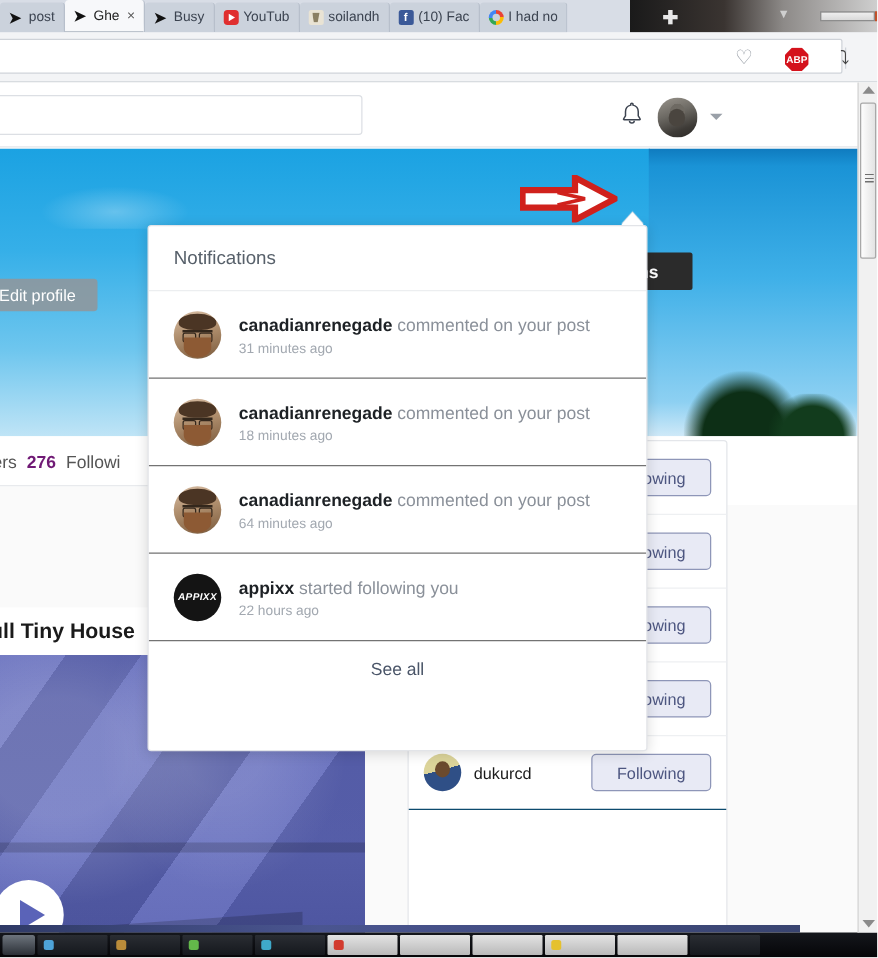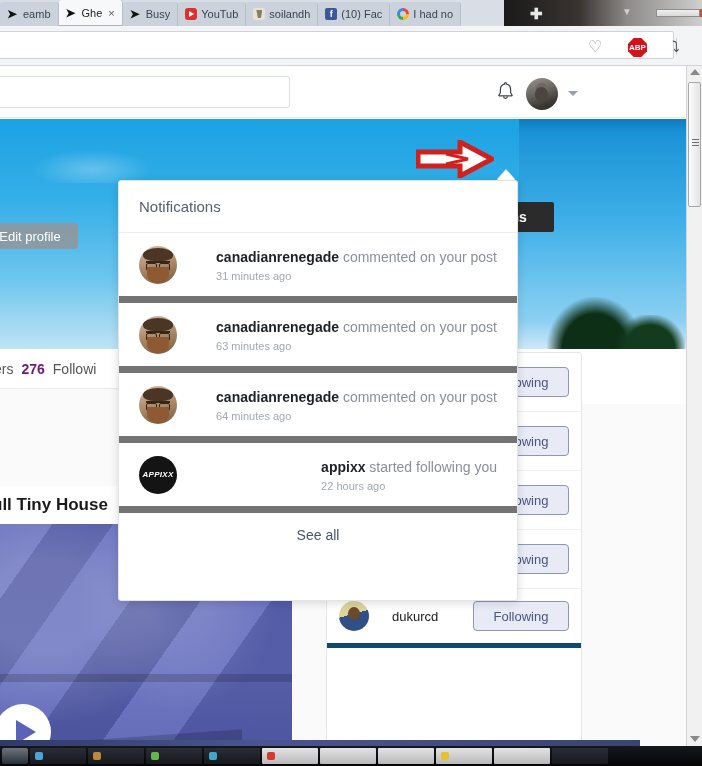--- a/index.html
+++ b/index.html
@@ -182,21 +182,21 @@
 
   
   .followCard{
     position:absolute; left:326px; top:286px; width:256px; height:450px;
     background:#fff; border:1px solid #e4e6ea; border-radius:3px;
   }
   .followRow{
     position:relative; height:59px; display:flex; align-items:center; padding:0 12px;
     border-bottom:1px solid #eef0f2;
   }
-  .followRow:last-of-type{ border-bottom:5px solid #0c4a6e;gap:13px; }
+  .followRow:last-of-type{ border-bottom:1px solid #0c4a6e; }
   .fr-av{ width:30px; height:30px; border-radius:50%; flex:0 0 30px; overflow:hidden; position:relative; }
   .av-alain{ background:linear-gradient(150deg,#e5c36a,#a9772c 55%,#6d4a14); }
   .av-alain:after{ content:""; position:absolute; left:8px; top:7px; width:14px; height:16px;
      background:#d9b45c; border-radius:50%; }
   .av-perma{ background:linear-gradient(160deg,#cfd2d6,#9ba0a6); }
   .av-perma:after{ content:""; position:absolute; left:13px; top:6px; width:3px; height:19px;
      background:#6f7479; box-shadow:-6px 2px 0 -1px #6f7479, 6px 2px 0 -1px #6f7479; transform:rotate(2deg); }
   .av-duk{ background:linear-gradient(165deg,#dcd49a 0 44%, #2f4f86 44%); }
   .av-duk:after{ content:""; position:absolute; left:9px; top:6px; width:12px; height:13px;
      background:#6b4a2e; border-radius:50%; }
@@ -217,22 +217,21 @@
     position:absolute; left:497px; top:104px; width:0;height:0;
     border-left:9px solid transparent; border-right:9px solid transparent; border-bottom:10px solid #fff;
     filter:drop-shadow(0 -1px 0 #e2e4e8); z-index:31;
   }
   .dd-title{
     height:52px; display:flex; align-items:center; padding:0 20px;
     font-size:15px; color:#57606a; border-bottom:1px solid #eceef0;
   }
   .nitem{
     height:70px; display:flex; align-items:center; padding:0 20px;
-    border-bottom:7px solid #737373;
-    justify-content:space-between;
+    border-bottom:1px solid #737373;
   }
   .nav-img{ width:38px; height:38px; border-radius:50%; flex:0 0 38px; position:relative; overflow:hidden; }
   .av-canadian{ background:linear-gradient(165deg,#d9bfa6 0%, #b08f6e 45%, #7a5a3c 100%); }
   .av-canadian .hair{ position:absolute; left:4px; top:2px; width:30px; height:13px; background:#4b3524; border-radius:50% 50% 40% 40%; }
   .av-canadian .beard{ position:absolute; left:8px; top:21px; width:22px; height:16px; background:#8d5a34; border-radius:0 0 50% 50%; }
   .av-canadian .glass{ position:absolute; left:7px; top:15px; width:24px; height:6px;
     border-top:2px solid #33271c; }
   .av-canadian .glass:before,.av-canadian .glass:after{
     content:""; position:absolute; top:0; width:9px; height:6px; border:1.5px solid #33271c; border-radius:2px; }
   .av-canadian .glass:before{ left:0; } .av-canadian .glass:after{ right:0; }
@@ -285,21 +284,21 @@
   }
 </style>
 </head>
 <body>
 
 <div id="screen">
 
   <div class="tabstrip">
     <div class="tab">
       <span class="favicon fav-pocket">➤</span>
-      <span class="tlabel">eamb</span>
+      <span class="tlabel">post</span>
     </div>
     <div class="tab active">
       <span class="favicon fav-pocket">➤</span>
       <span class="tlabel">Ghe</span>
       <span class="tclose">×</span>
     </div>
     <div class="tab">
       <span class="favicon fav-pocket">➤</span>
       <span class="tlabel">Busy</span>
     </div>
@@ -428,21 +427,21 @@
         <div class="nav-img av-canadian">
           <span class="hair"></span>
           <span class="glass"></span>
           <span class="beard"></span>
         </div>
         <div class="ntext">
           <div class="line1">
             <b>canadianrenegade</b>
             <span>commented on your post</span>
           </div>
-          <div class="line2">63 minutes ago</div>
+          <div class="line2">18 minutes ago</div>
         </div>
       </div>
 
       <div class="nitem">
         <div class="nav-img av-canadian">
           <span class="hair"></span>
           <span class="glass"></span>
           <span class="beard"></span>
         </div>
         <div class="ntext">

